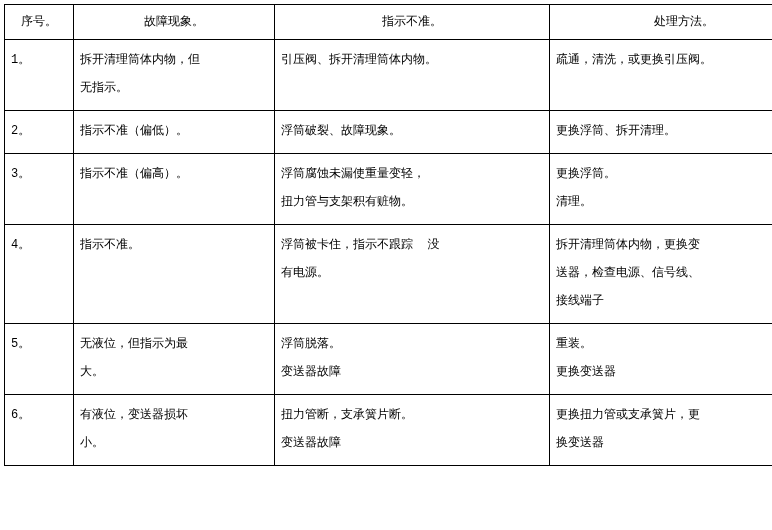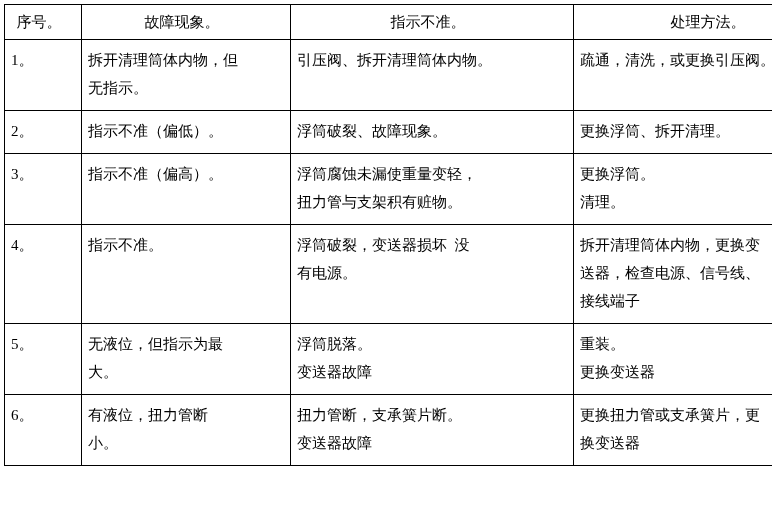--- a/index.html
+++ b/index.html
@@ -23,24 +23,24 @@
   }
   table.fault-table {
     border-collapse: collapse;
     width: 764px;
     margin: 4px 0 0 4px;
     table-layout: fixed;
   }
   table.fault-table td {
     border: 1px solid #000000;
     vertical-align: top;
-    padding: 6px 14px 8px 6px;
-    font-size: 15px;
+    padding: 6px 6px 8px 6px;
+    font-size: 12px;
     line-height: 28px;
-    font-family: Liberation Serif, serif;
+    font-family: Liberation Mono, monospace;
   }
   table.fault-table tr.head td {
     text-align: center;
     padding-top: 4px;
     padding-bottom: 4px;
     line-height: 26px;
   }
   td.c-num { width: 56px; }
   td.c-phen { width: 188px; }
   td.c-cause { width: 262px; }
@@ -123,21 +123,21 @@
       </tr>
 
       <tr>
         <td class="c-num">
             <span class="cell-line">4。</span>
           </td>
         <td class="c-phen">
             <span class="cell-line">指示不准。</span>
           </td>
         <td class="c-cause">
-            <span class="cell-line">浮筒破裂，变送器损坏  没
+            <span class="cell-line">浮筒被卡住，指示不跟踪  没
 有电源。</span>
           </td>
         <td class="c-fix">
             <span class="cell-line">拆开清理筒体内物，更换变
 送器，检查电源、信号线、
 接线端子</span>
           </td>
       </tr>
 
       <tr>
@@ -156,21 +156,21 @@
             <span class="cell-line">重装。
 更换变送器</span>
           </td>
       </tr>
 
       <tr>
         <td class="c-num">
             <span class="cell-line">6。</span>
           </td>
         <td class="c-phen">
-            <span class="cell-line">有液位，扭力管断
+            <span class="cell-line">有液位，变送器损坏
 小。</span>
           </td>
         <td class="c-cause">
             <span class="cell-line">扭力管断，支承簧片断。
 变送器故障</span>
           </td>
         <td class="c-fix">
             <span class="cell-line">更换扭力管或支承簧片，更
 换变送器</span>
           </td>

